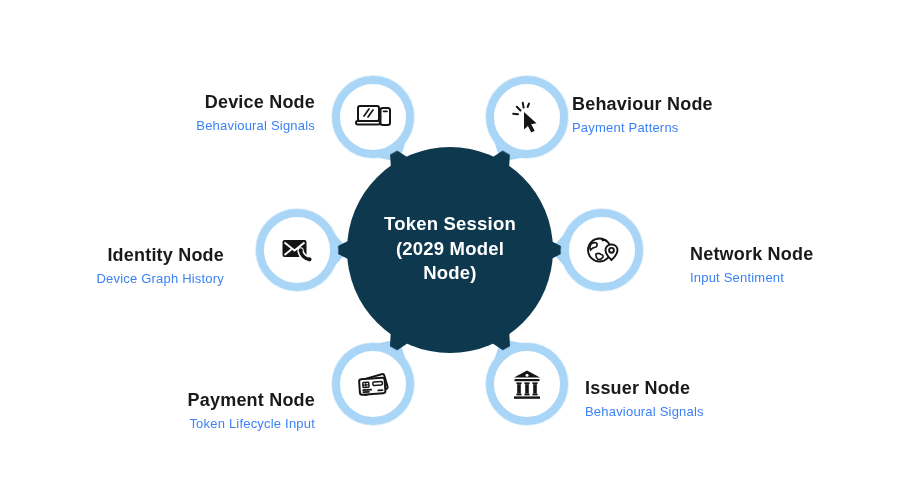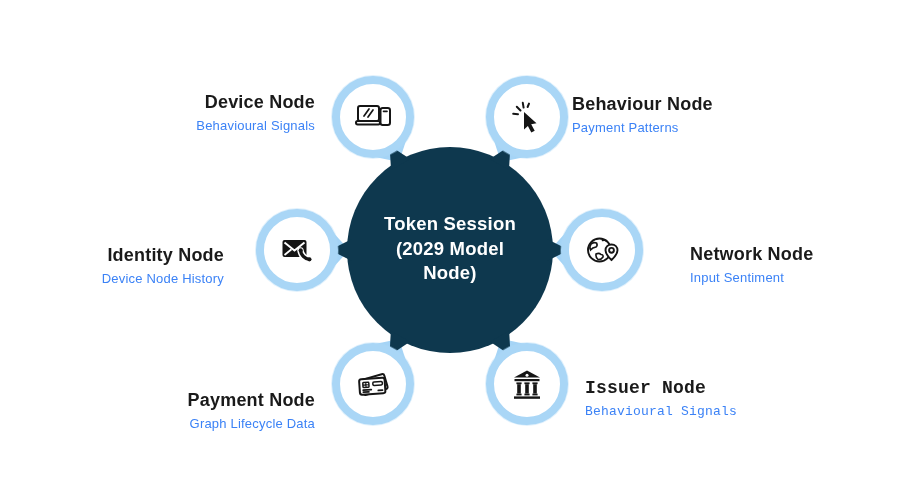--- a/index.html
+++ b/index.html
@@ -40,21 +40,21 @@
     font-size:13px; font-weight:400; color:#3b82f6; letter-spacing:.2px;
     margin-top:5px; white-space:nowrap;
   }
   .label-right { text-align:right; }
   .label-left  { text-align:left; }
   .lbl-device   { right:585px; top:91px; }
   .lbl-behaviour{ left:572px;  top:93px; }
   .lbl-identity { right:676px; top:244px; }
   .lbl-network  { left:668px;  top:243px;margin-left:22px; }
   .lbl-payment  { right:585px; top:389px; }
-  .lbl-issuer   { left:585px;  top:377px;font-family:Liberation Mono, monospace; }
+  .lbl-issuer   { left:585px;  top:377px; }
 </style>
 </head>
 <body>
 
 <div class="canvas">
 
   <svg class="overlay-svg" width="900" height="500" viewBox="0 0 900 500">
 
     <circle cx="450" cy="250" r="103" fill="#0e384e"></circle>
 
@@ -114,21 +114,21 @@
       <path d="M7.5 12.5 L17.5 20.5 L27.5 12.5" stroke="#ffffff" stroke-width="2" fill="none"></path>
       <path d="M7.5 25 L14.5 19.2" stroke="#ffffff" stroke-width="1.8" fill="none"></path>
       <path d="M23.5 20.5 c0.5 4.5 4.5 8.5 9 9" stroke="#ffffff" stroke-width="6.5" fill="none" stroke-linecap="round"></path>
       <path d="M23.5 20.5 c0.5 4.5 4.5 8.5 9 9" stroke="#151515" stroke-width="3.2" fill="none" stroke-linecap="round"></path>
       <circle cx="23.7" cy="20.4" r="2.1" fill="#151515"></circle>
       <circle cx="32.4" cy="29.3" r="2.1" fill="#151515"></circle>
     </svg>
   </div>
   <div class="label label-right lbl-identity">
     <div class="title">Identity Node</div>
-    <div class="subtitle">Device Node History</div>
+    <div class="subtitle">Device Graph History</div>
   </div>
 
   <div class="node-circle node-network">
     <svg width="40" height="40" viewBox="0 0 40 40">
       <circle cx="17.5" cy="20" r="11.5" fill="none" stroke="#151515" stroke-width="1.9"></circle>
       <path d="M9 14 q3 -2 5.5 -1 q1.5 2.5 -0.5 4 q-3.5 0.5 -5.5 3 q-1.5 -3 0.5 -6 Z" fill="none" stroke="#151515" stroke-width="1.6"></path>
       <path d="M14 24 q3 -1.5 5 0.5 q2.5 0 2 2.5 q-2 3 -5 2.5 q-2.5 -2 -2 -5.5 Z" fill="none" stroke="#151515" stroke-width="1.6"></path>
       <path d="M20.5 10.5 q3 -1 4.5 1" fill="none" stroke="#151515" stroke-width="1.6" stroke-linecap="round"></path>
       <path d="M29.5 14.5 c3.6 0 6 2.6 6 5.8 0 3.7 -4.4 8.2 -6 9.7 -1.6 -1.5 -6 -6 -6 -9.7 0 -3.2 2.4 -5.8 6 -5.8 Z" fill="#ffffff" stroke="#151515" stroke-width="1.9"></path>
       <circle cx="29.5" cy="20.3" r="2.4" fill="#ffffff" stroke="#151515" stroke-width="1.9"></circle>
@@ -148,21 +148,21 @@
         <rect x="6.5" y="14.5" width="25.5" height="15.5" rx="2.2" fill="#ffffff" stroke="#151515" stroke-width="2"></rect>
         <rect x="10" y="18" width="6" height="5" rx="0.8" fill="none" stroke="#151515" stroke-width="1.5"></rect>
         <path d="M13 18 v5 M10 20.5 h6" stroke="#151515" stroke-width="1.1" fill="none"></path>
         <rect x="20" y="18.2" width="9.5" height="3.4" rx="1.2" fill="none" stroke="#151515" stroke-width="1.5"></rect>
         <path d="M10 25.5 h8 M10 27.6 h5.5 M25 26.8 h4.2" stroke="#151515" stroke-width="1.8" fill="none" stroke-linecap="round"></path>
       </g>
     </svg>
   </div>
   <div class="label label-right lbl-payment">
     <div class="title">Payment Node</div>
-    <div class="subtitle">Graph Lifecycle Data</div>
+    <div class="subtitle">Token Lifecycle Input</div>
   </div>
 
   <div class="node-circle node-issuer">
     <svg width="40" height="40" viewBox="0 0 40 40">
       <path d="M20 6.5 L33 13.5 H7 Z" fill="#151515"></path>
       <circle cx="20" cy="11.2" r="1.5" fill="#ffffff"></circle>
       <rect x="7.5" y="15" width="25" height="2.2" fill="#151515"></rect>
       <rect x="9.4" y="18.4" width="5.2" height="1.8" fill="#151515"></rect>
       <rect x="10.2" y="20.2" width="3.6" height="9.4" fill="#151515"></rect>
       <rect x="9.4" y="29.6" width="5.2" height="1.8" fill="#151515"></rect>

